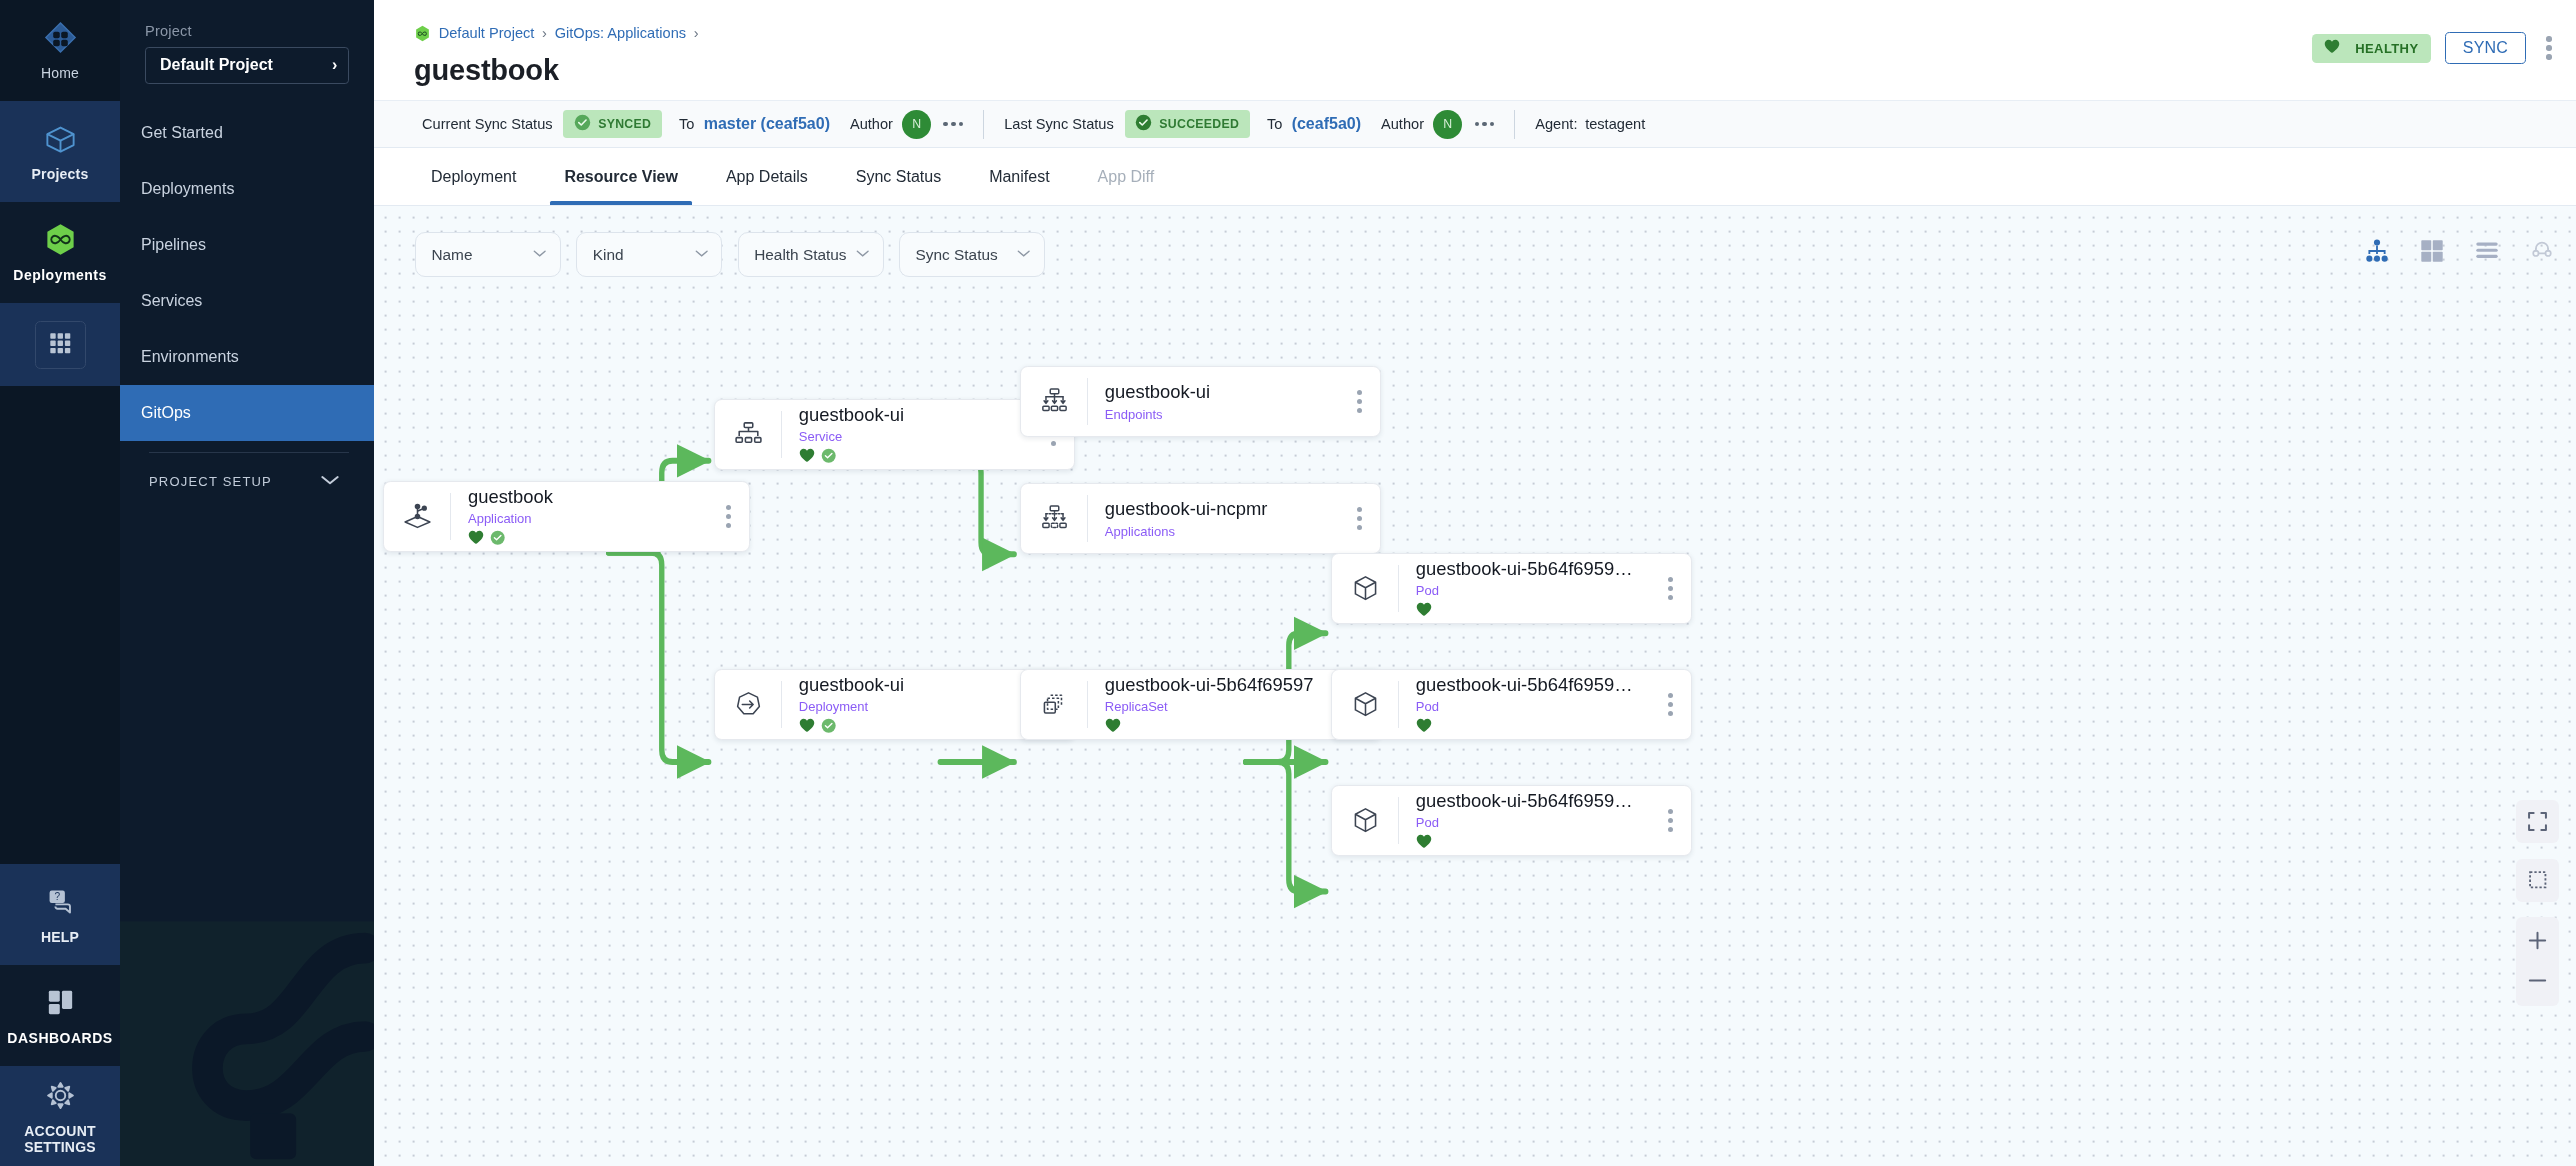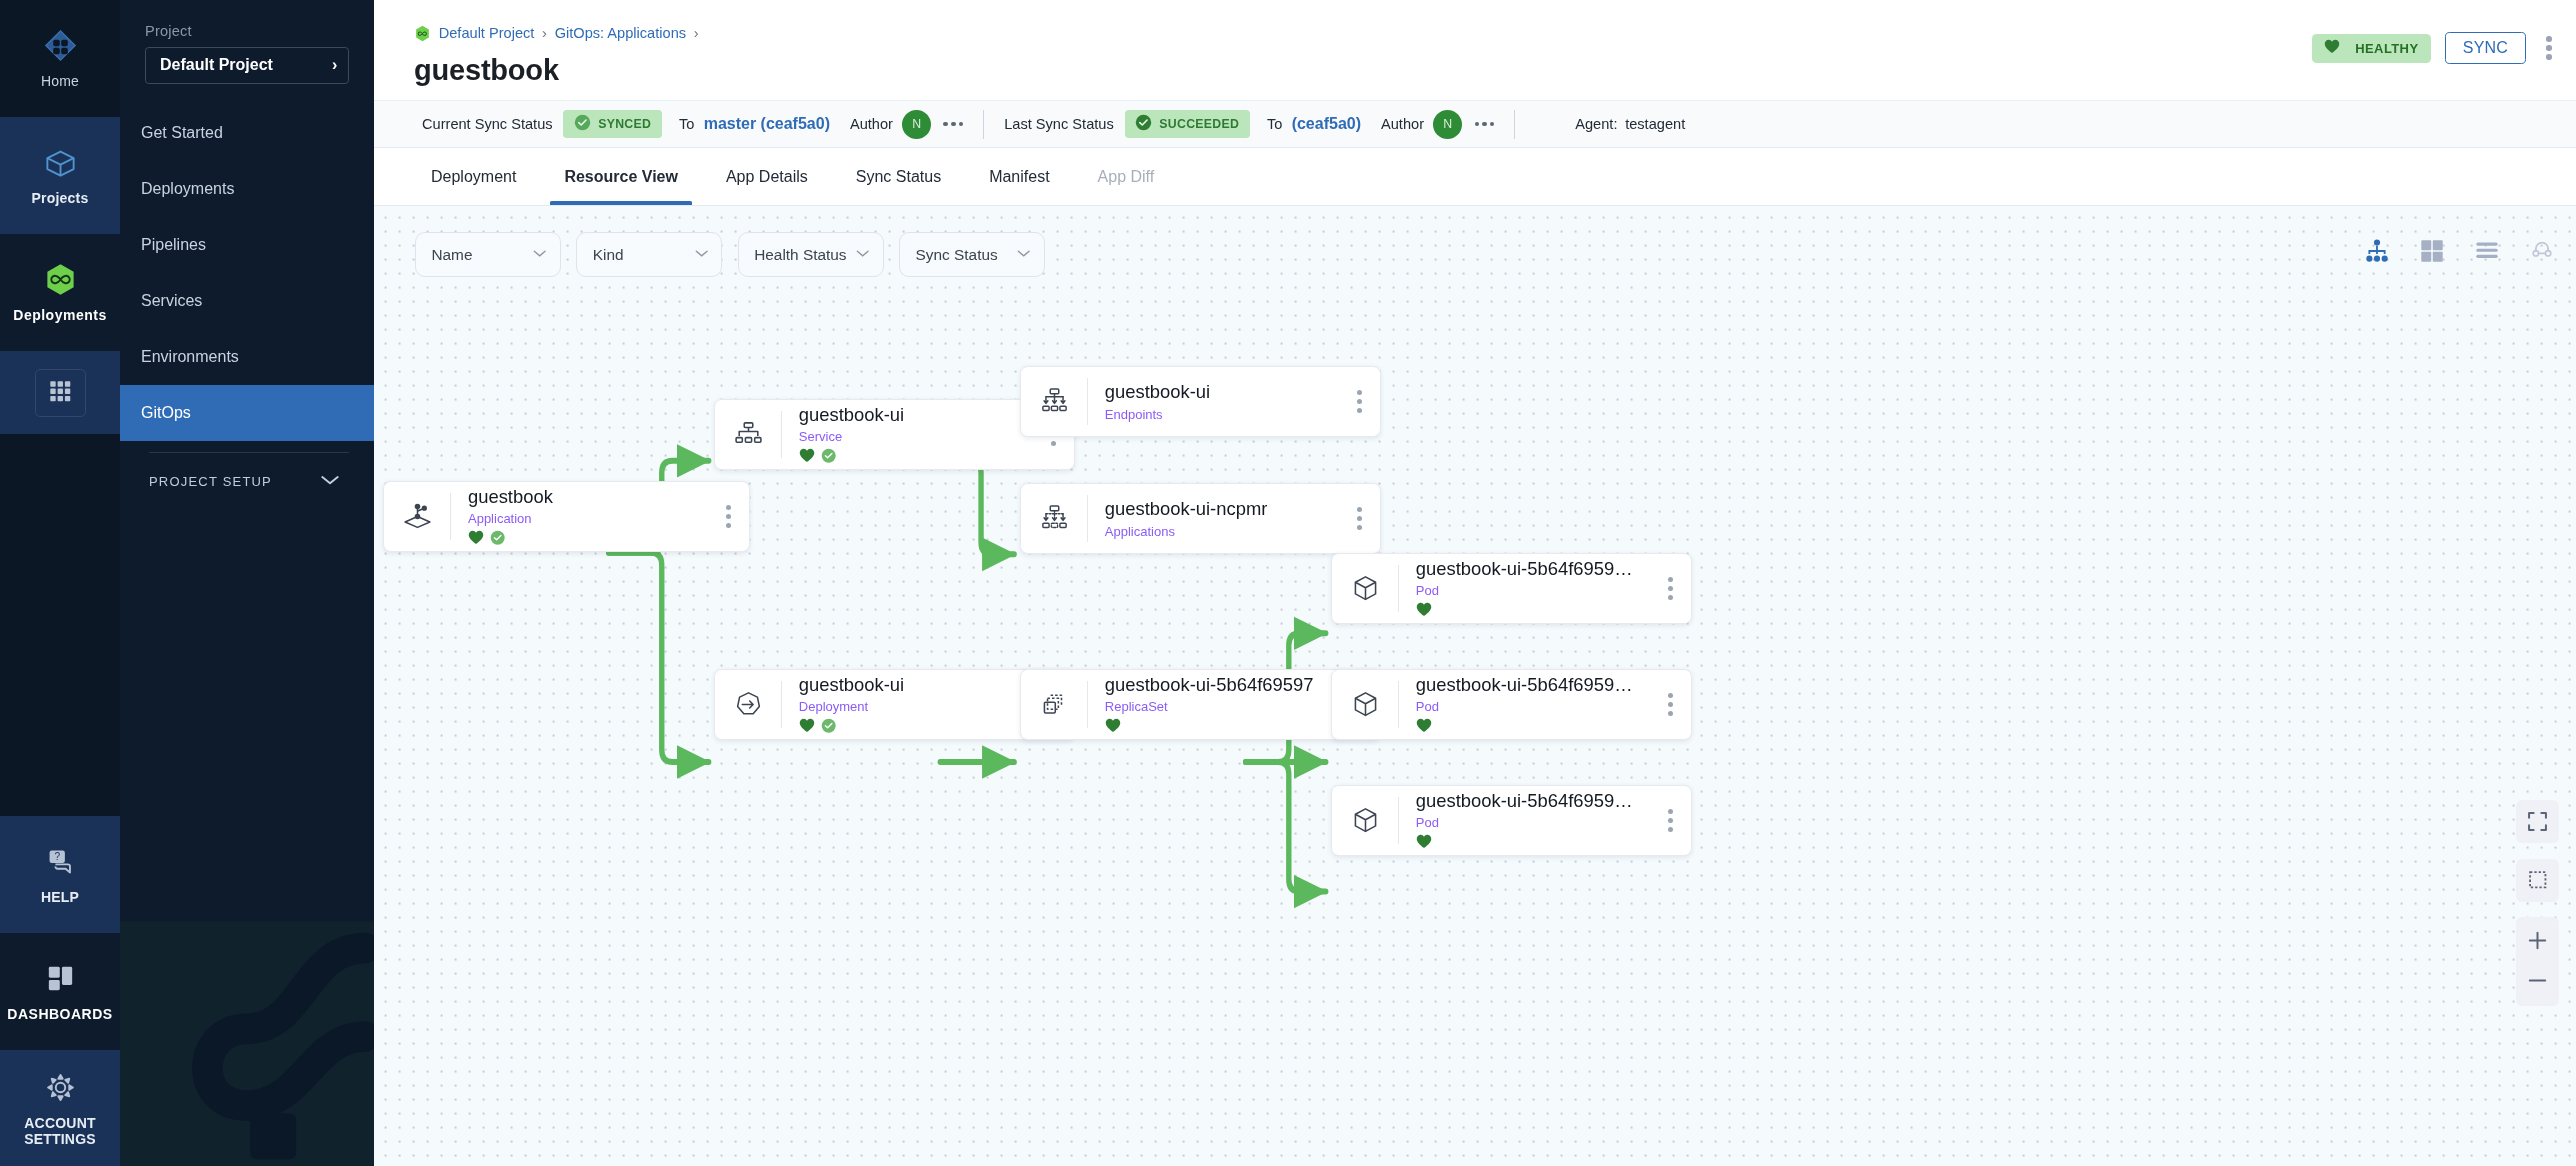--- a/index.html
+++ b/index.html
@@ -14,21 +14,21 @@
   
   .rail {
     width: 120px; height: 1167px; flex: 0 0 120px;
     background: #0b1725;
     display: flex; flex-direction: column;
     position: relative; z-index: 5;
   }
   .rail-top { display: flex; flex-direction: column; }
   .rail-spacer { flex: 1 1 auto; }
   .rail-item {
-    height: 117px; width: 120px;
+    height: 101px; width: 120px;
     display: flex; flex-direction: column; align-items: center; justify-content: center;
     gap: 10px; cursor: pointer;
   }
   .rail-item.alt { background: #1a3258; }
   .rail-item.dark { background: #0d1b2c; }
   .rail-label {
     font-size: 14px; color: #c9d3e0; letter-spacing: 0.2px;
     text-align: center; line-height: 1.15; font-weight: 400;
   }
   .rail-item.dark .rail-label { color: #ffffff; font-weight: 700; letter-spacing: 0.5px; }
@@ -116,21 +116,21 @@
   .sh-to { font-size: 14.6px; color: #222b36; margin: 0 9.2px 0 17px; }
   .sh-rev { font-size: 16px; color: #2f6cb5; font-weight: 700; cursor: pointer; }
   .sh-author { font-size: 14.6px; color: #222b36; margin-left: 20px; margin-right: 9.2px; }
   .avatar {
     width: 29px; height: 29px; border-radius: 50%; background: #2e8b36;
     color: #d8efd8; font-size: 12.3px; display: flex; align-items: center; justify-content: center;
   }
   .dots-h { display: flex; gap: 3.1px; margin-left: 12.3px; cursor: pointer; }
   .dots-h span { width: 4.6px; height: 4.6px; border-radius: 50%; background: #5c6775; }
   .sh-sep { width: 0.8px; height: 29px; background: #cdd6e0; margin: 0 20px; }
-  .sh-agent { font-size: 14.6px; color: #222b36; margin-left: 40px; }
+  .sh-agent { font-size: 14.6px; color: #222b36; }
 
   
   .tabs {
     height: 58px; flex: 0 0 58px; background: #fff;
     display: flex; align-items: stretch; padding-left: 40px; border-bottom: 0.8px solid #e3eaf2;
   }
   .tab {
     display: flex; align-items: center; padding: 0 17px; margin-right: 14px;
     font-size: 16px; color: #222b36; cursor: pointer; position: relative;
   }

